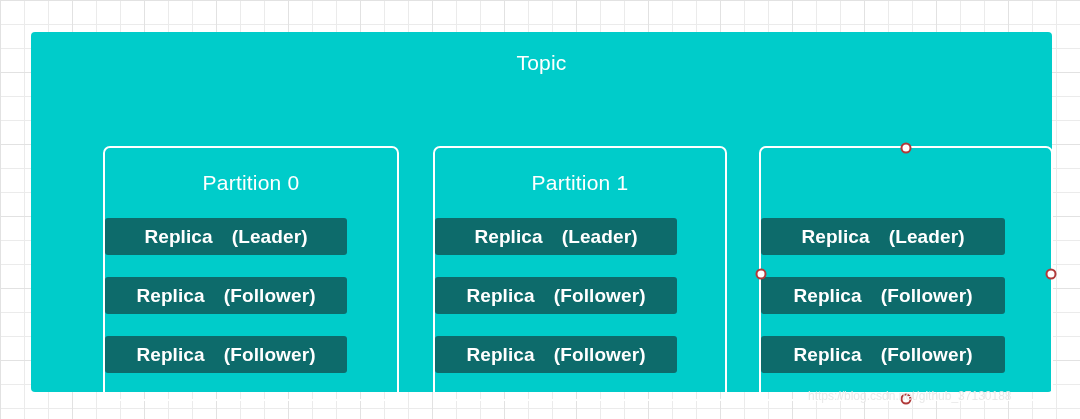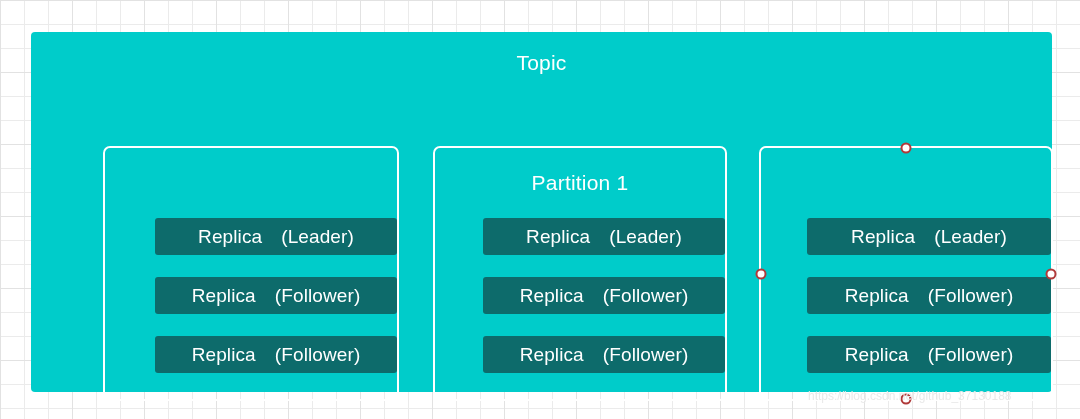--- a/index.html
+++ b/index.html
@@ -78,22 +78,23 @@
     letter-spacing: 0.2px;
   }
 
   .replicas {
     position: absolute;
     left: 0;
     right: 0;
     top: 70px;
     display: flex;
     flex-direction: column;
-    align-items: flex-end;
+    align-items: flex-start;
     gap: 22px;
+    font-weight: bold;
   }
 
   .replica-chip {
     width: 242px;
     height: 37px;
     background: #0d6b6b;
     border-radius: 3px;
     color: #ffffff;
     font-size: 19px;
     line-height: 37px;
@@ -135,20 +136,21 @@
 
 <div id="canvas">
 
   <div id="grid-major"></div>
 
   <div class="topic-box">
 
     <div class="topic-title">Topic</div>
 
     <div class="partition-box partition-0">
+      <div class="partition-title">Partition 0</div>
       <div class="replicas">
         <div class="replica-chip">Replica　(Leader)</div>
         <div class="replica-chip">Replica　(Follower)</div>
         <div class="replica-chip">Replica　(Follower)</div>
       </div>
     </div>
 
     <div class="partition-box partition-1">
       <div class="partition-title">Partition 1</div>
       <div class="replicas">

